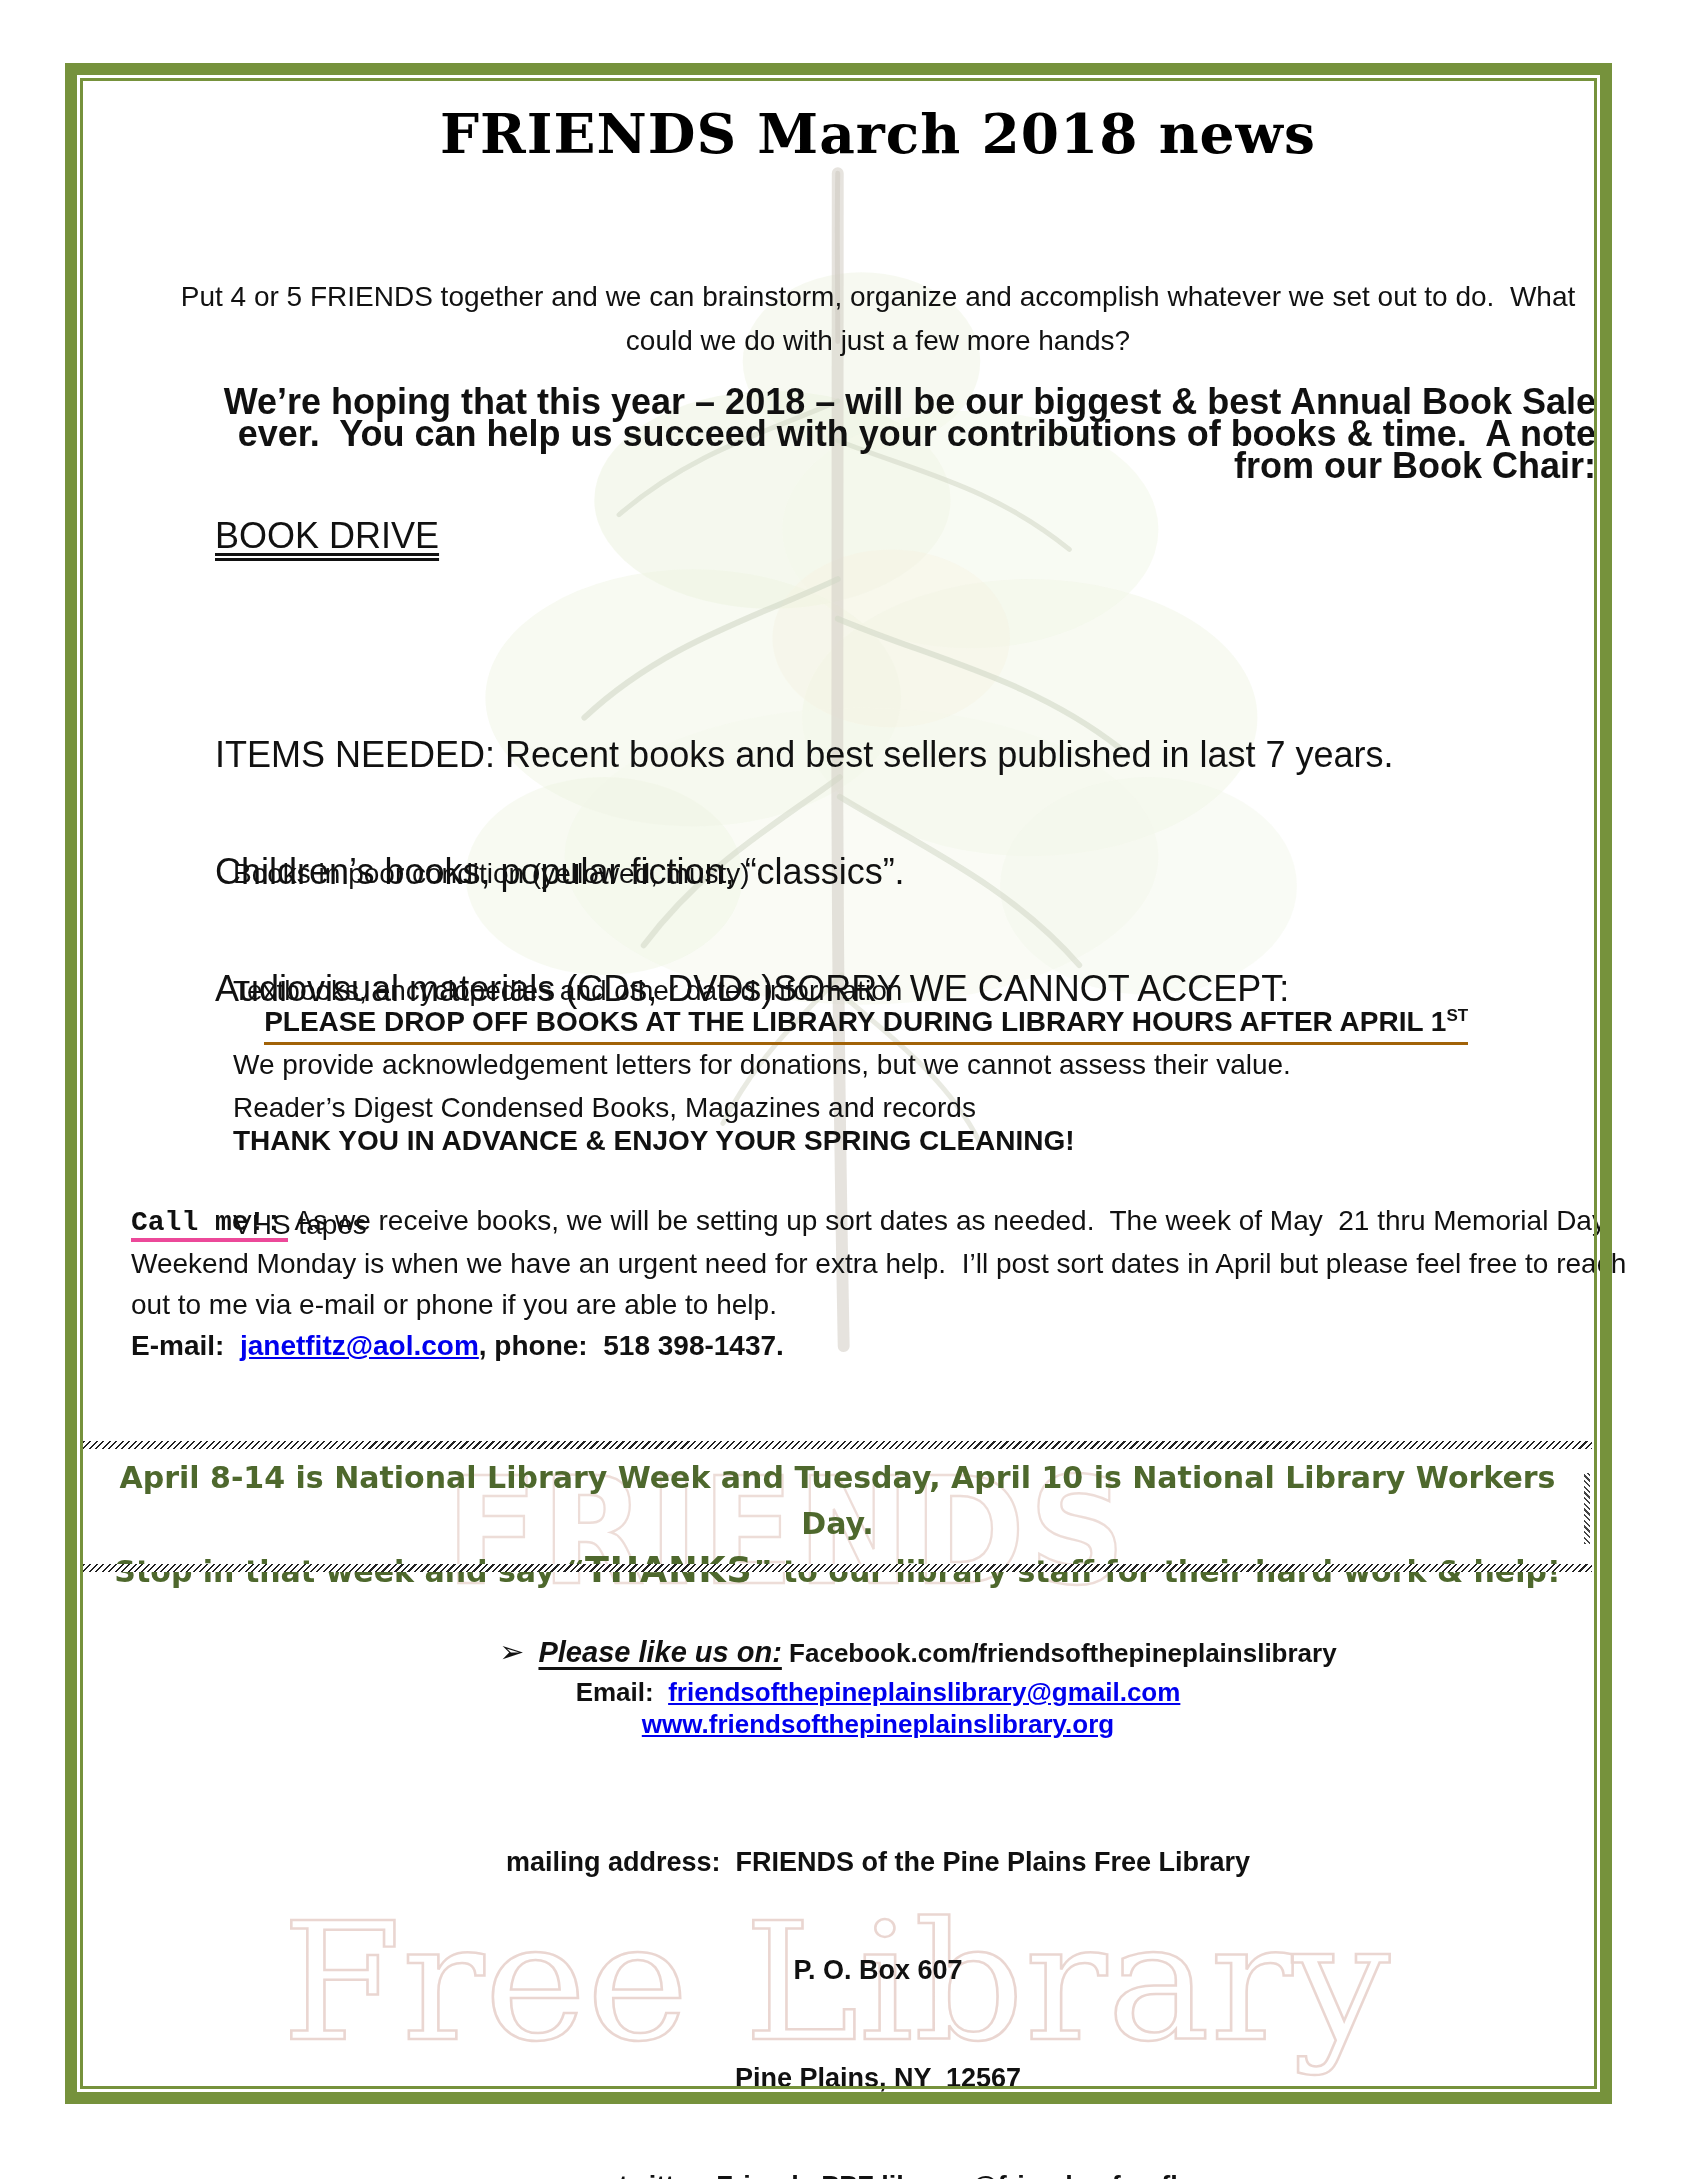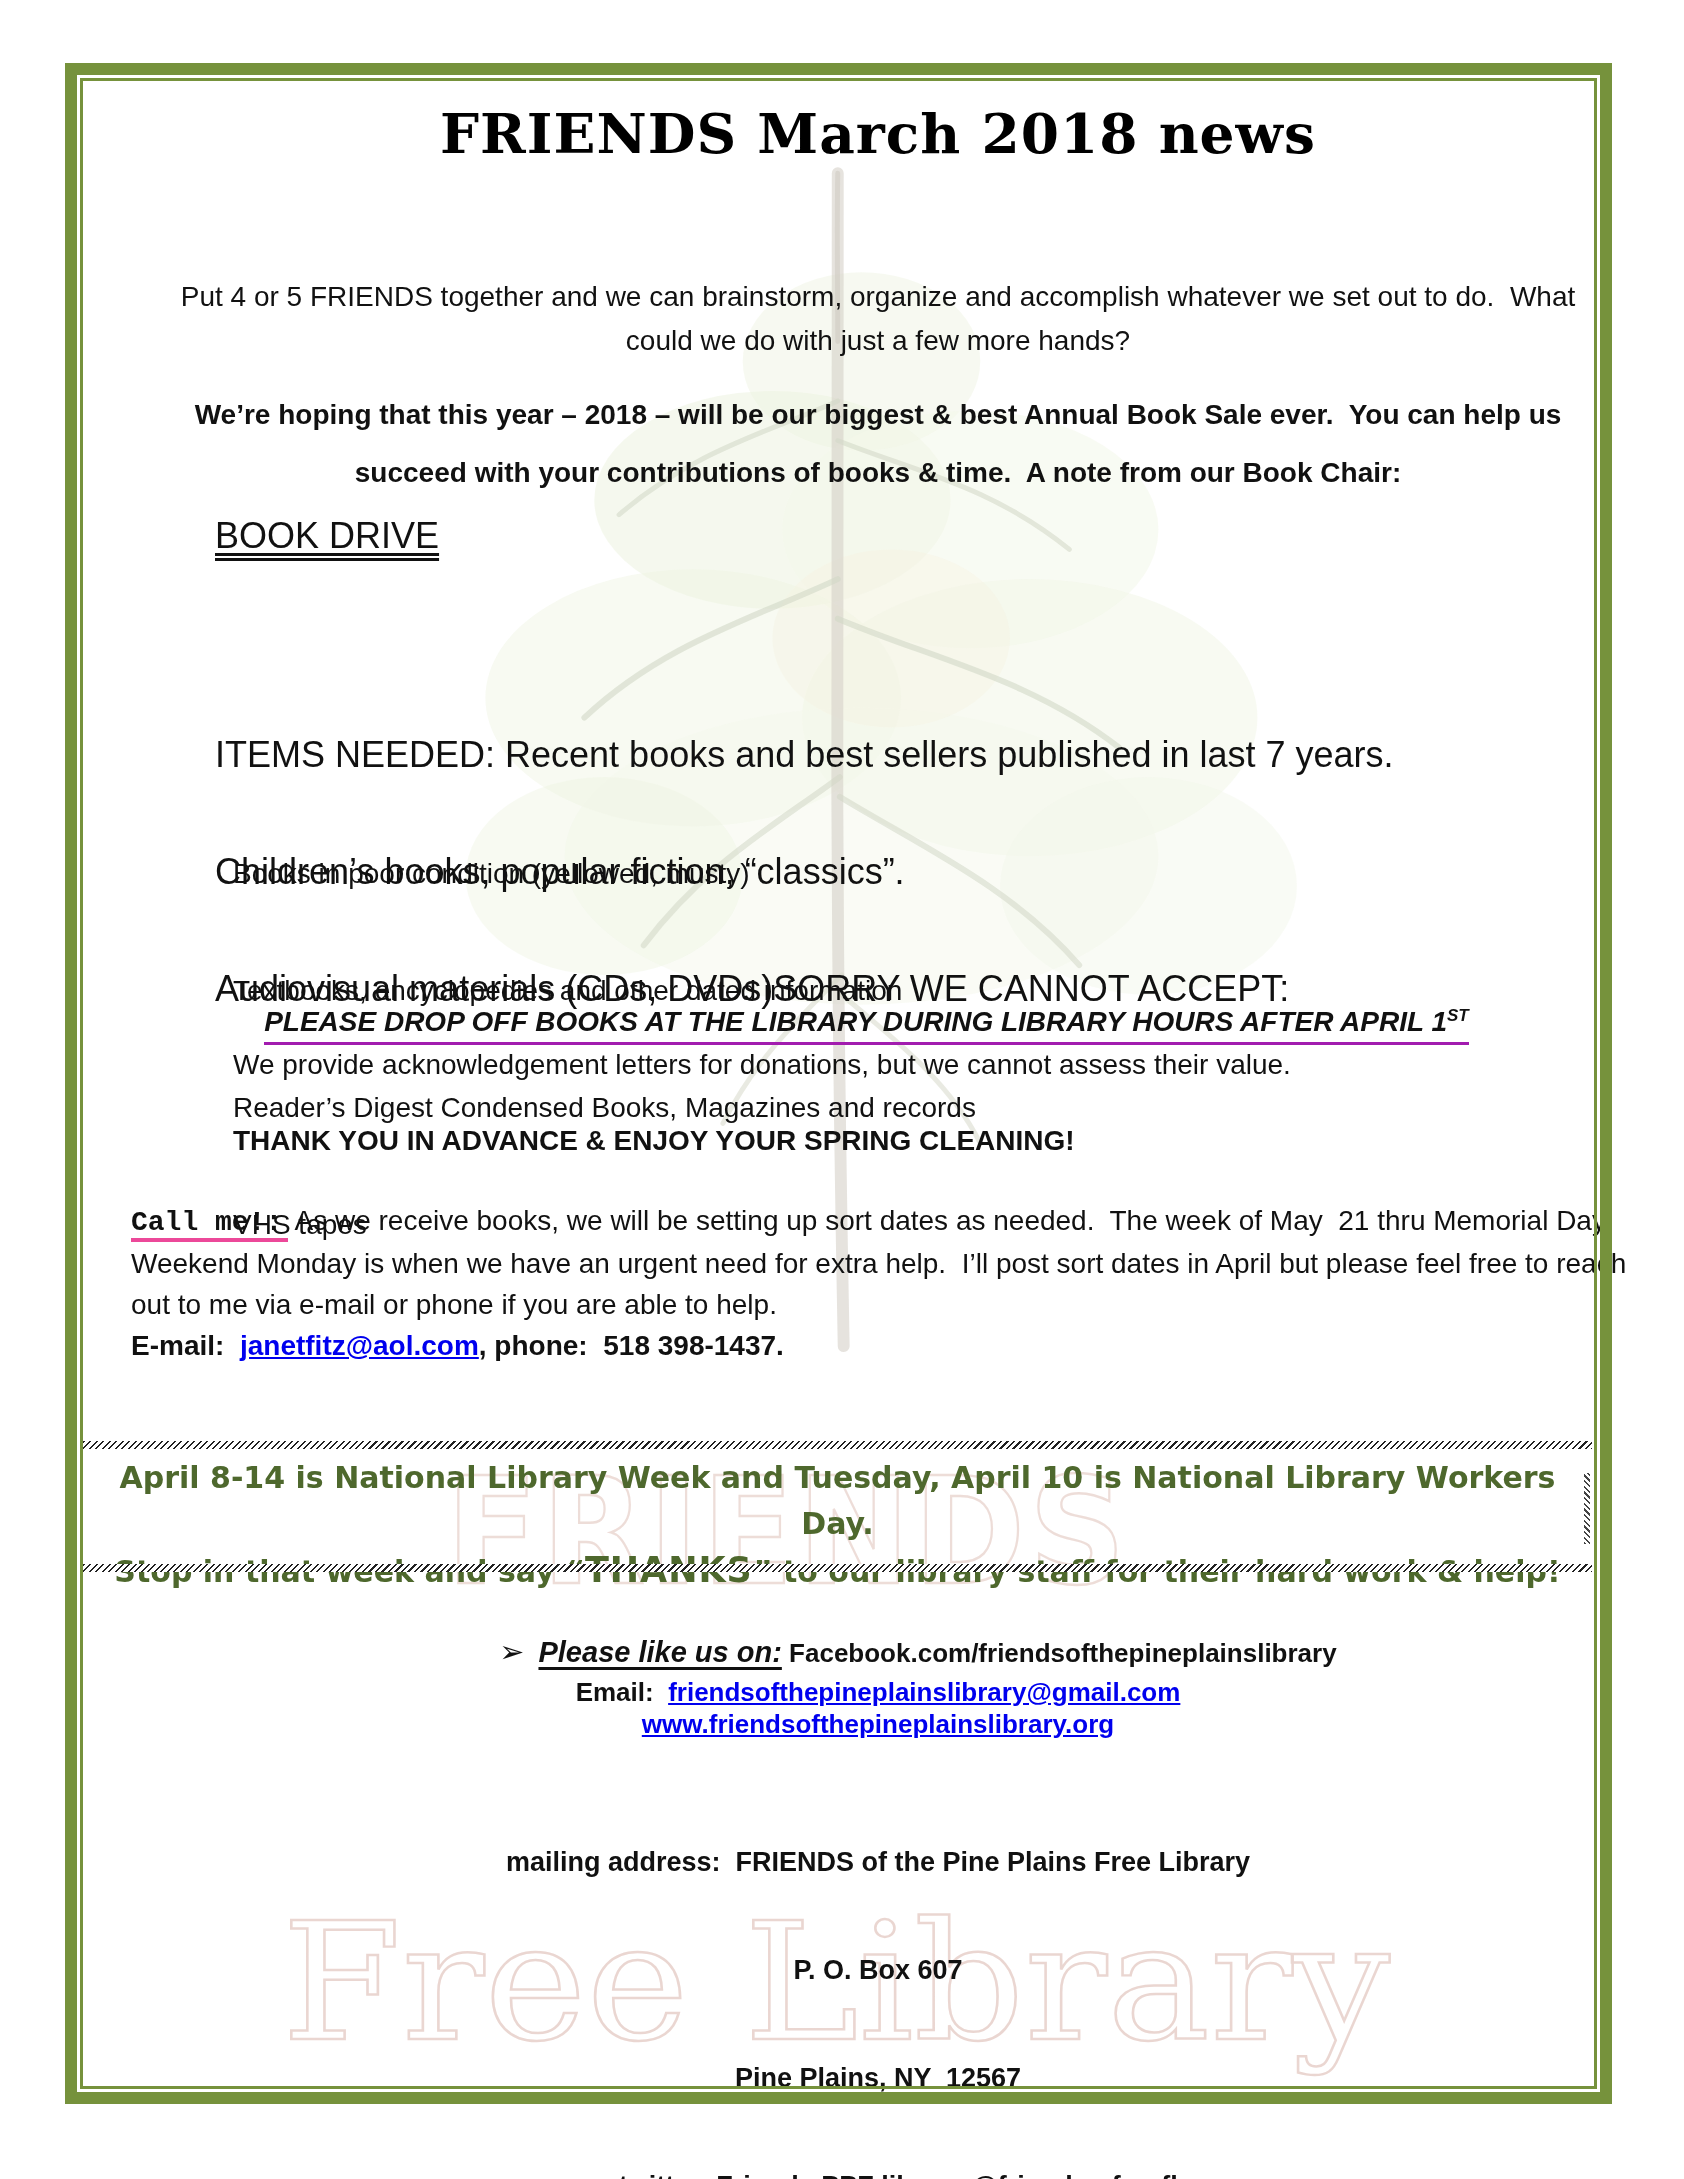--- a/index.html
+++ b/index.html
@@ -20,30 +20,30 @@
   
   .friends-wm { position:absolute; left:436px; top:1430px; width:713px; height:193px; z-index:0; opacity:0.55; }
   .freelib-wm { position:absolute; left:267px; top:1886px; width:1148px; height:208px; z-index:0; opacity:0.6; }
   
   .tb { position:absolute; white-space:pre-wrap; z-index:1;padding-left:36px; }
   .title {
     top:101px; left:0; width:100%; text-align:center;
     font-family:"DejaVu Serif", serif; font-weight:bold; font-size:55px; letter-spacing:1px; color:#000;
   }
   .intro { top:275px; left:139px; width:1406px; text-align:center; font-size:28px; line-height:44px; }
-  .hoping { top:386px; left:124px; width:1436px; text-align:center; font-size:28px; line-height:58px; font-weight:bold; }
+  .hoping { top:386px; left:124px; width:1436px; text-align:right; font-size:36px; line-height:32px; font-weight:bold; }
   .bookdrive {
     top:515px; left:179px; font-size:36px;
     text-decoration-line:underline; text-decoration-style:double; text-underline-offset:5px;
   }
   .seeking { top:590px; left:179px; font-size:28px; }
   .needed { top:657px; left:179px; font-size:36px; line-height:39px; }
   .cannot { top:776px; left:197px; font-size:28px; line-height:39px; }
   .dropoff { top:974px; left:197px; font-size:28px; font-weight:bold; }
-  .dropoff .u-wrap { display:inline-block; border-bottom:3px solid #a21caf; padding-bottom:4px;font-style:italic; }
+  .dropoff .u-wrap { display:inline-block; border-bottom:3px solid #a16207; padding-bottom:4px; }
   .dropoff sup { font-size:17px; vertical-align:super; }
   .acknowledge { top:1049px; left:197px; font-size:28px; }
   .thankyou { top:1125px; left:197px; font-size:28px; font-weight:bold; }
   .callme { top:1200px; left:95px; width:1501px; font-size:28px; line-height:41px; }
   .callme-label { font-weight:bold; border-bottom:4px solid #ec4899; padding-right:6px;font-family:Liberation Mono, monospace; }
   .callme-bold { font-weight:bold; }
   a.link { color:#0000ee; font-weight:bold; text-decoration:underline; cursor:pointer; }
   
   .banner { position:absolute; top:1441px; left:83px; width:1509px; height:131px; z-index:1; }
   .hatch { background:repeating-linear-gradient(135deg, #222 0px, #222 1.6px, #ffffff 1.6px, #ffffff 4.6px); }

